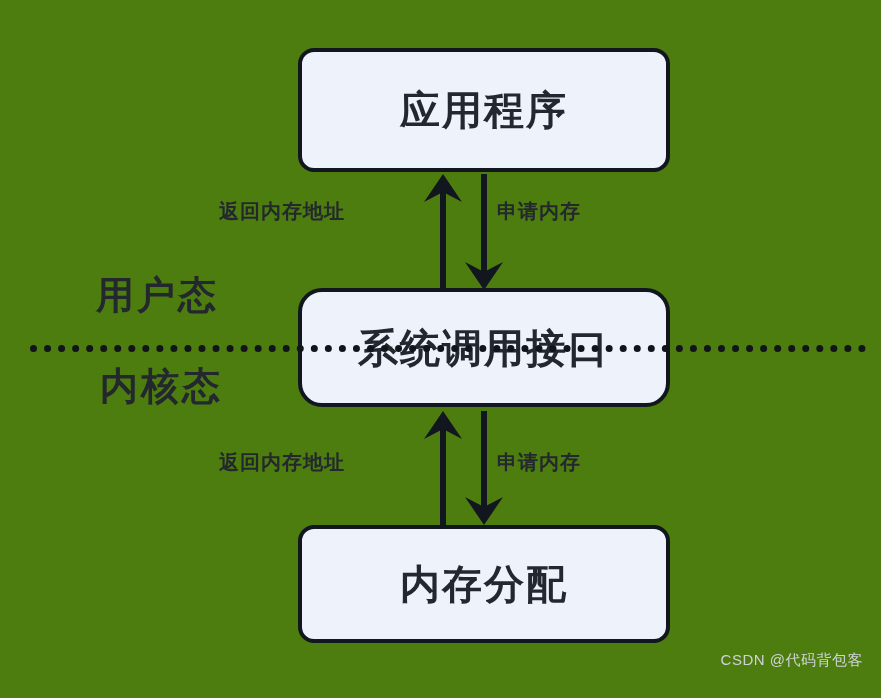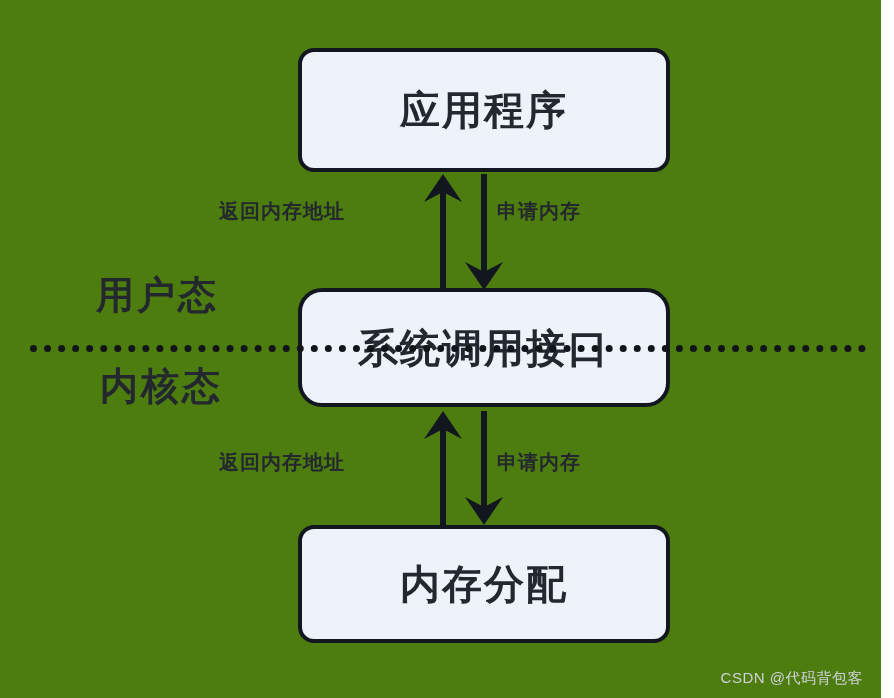--- a/index.html
+++ b/index.html
@@ -93,21 +93,21 @@
     width: 894px;
     height: 698px;
     z-index: 2;
     pointer-events: none;
   }
 
   
   #watermark {
     position: absolute;
     right: 18px;
-    bottom: 10px;
+    bottom: 28px;
     font-size: 15px;
     color: #cfd3d8;
     letter-spacing: 0.5px;
     white-space: nowrap;
     z-index: 6;
   }
 </style>
 </head>
 <body>
 

